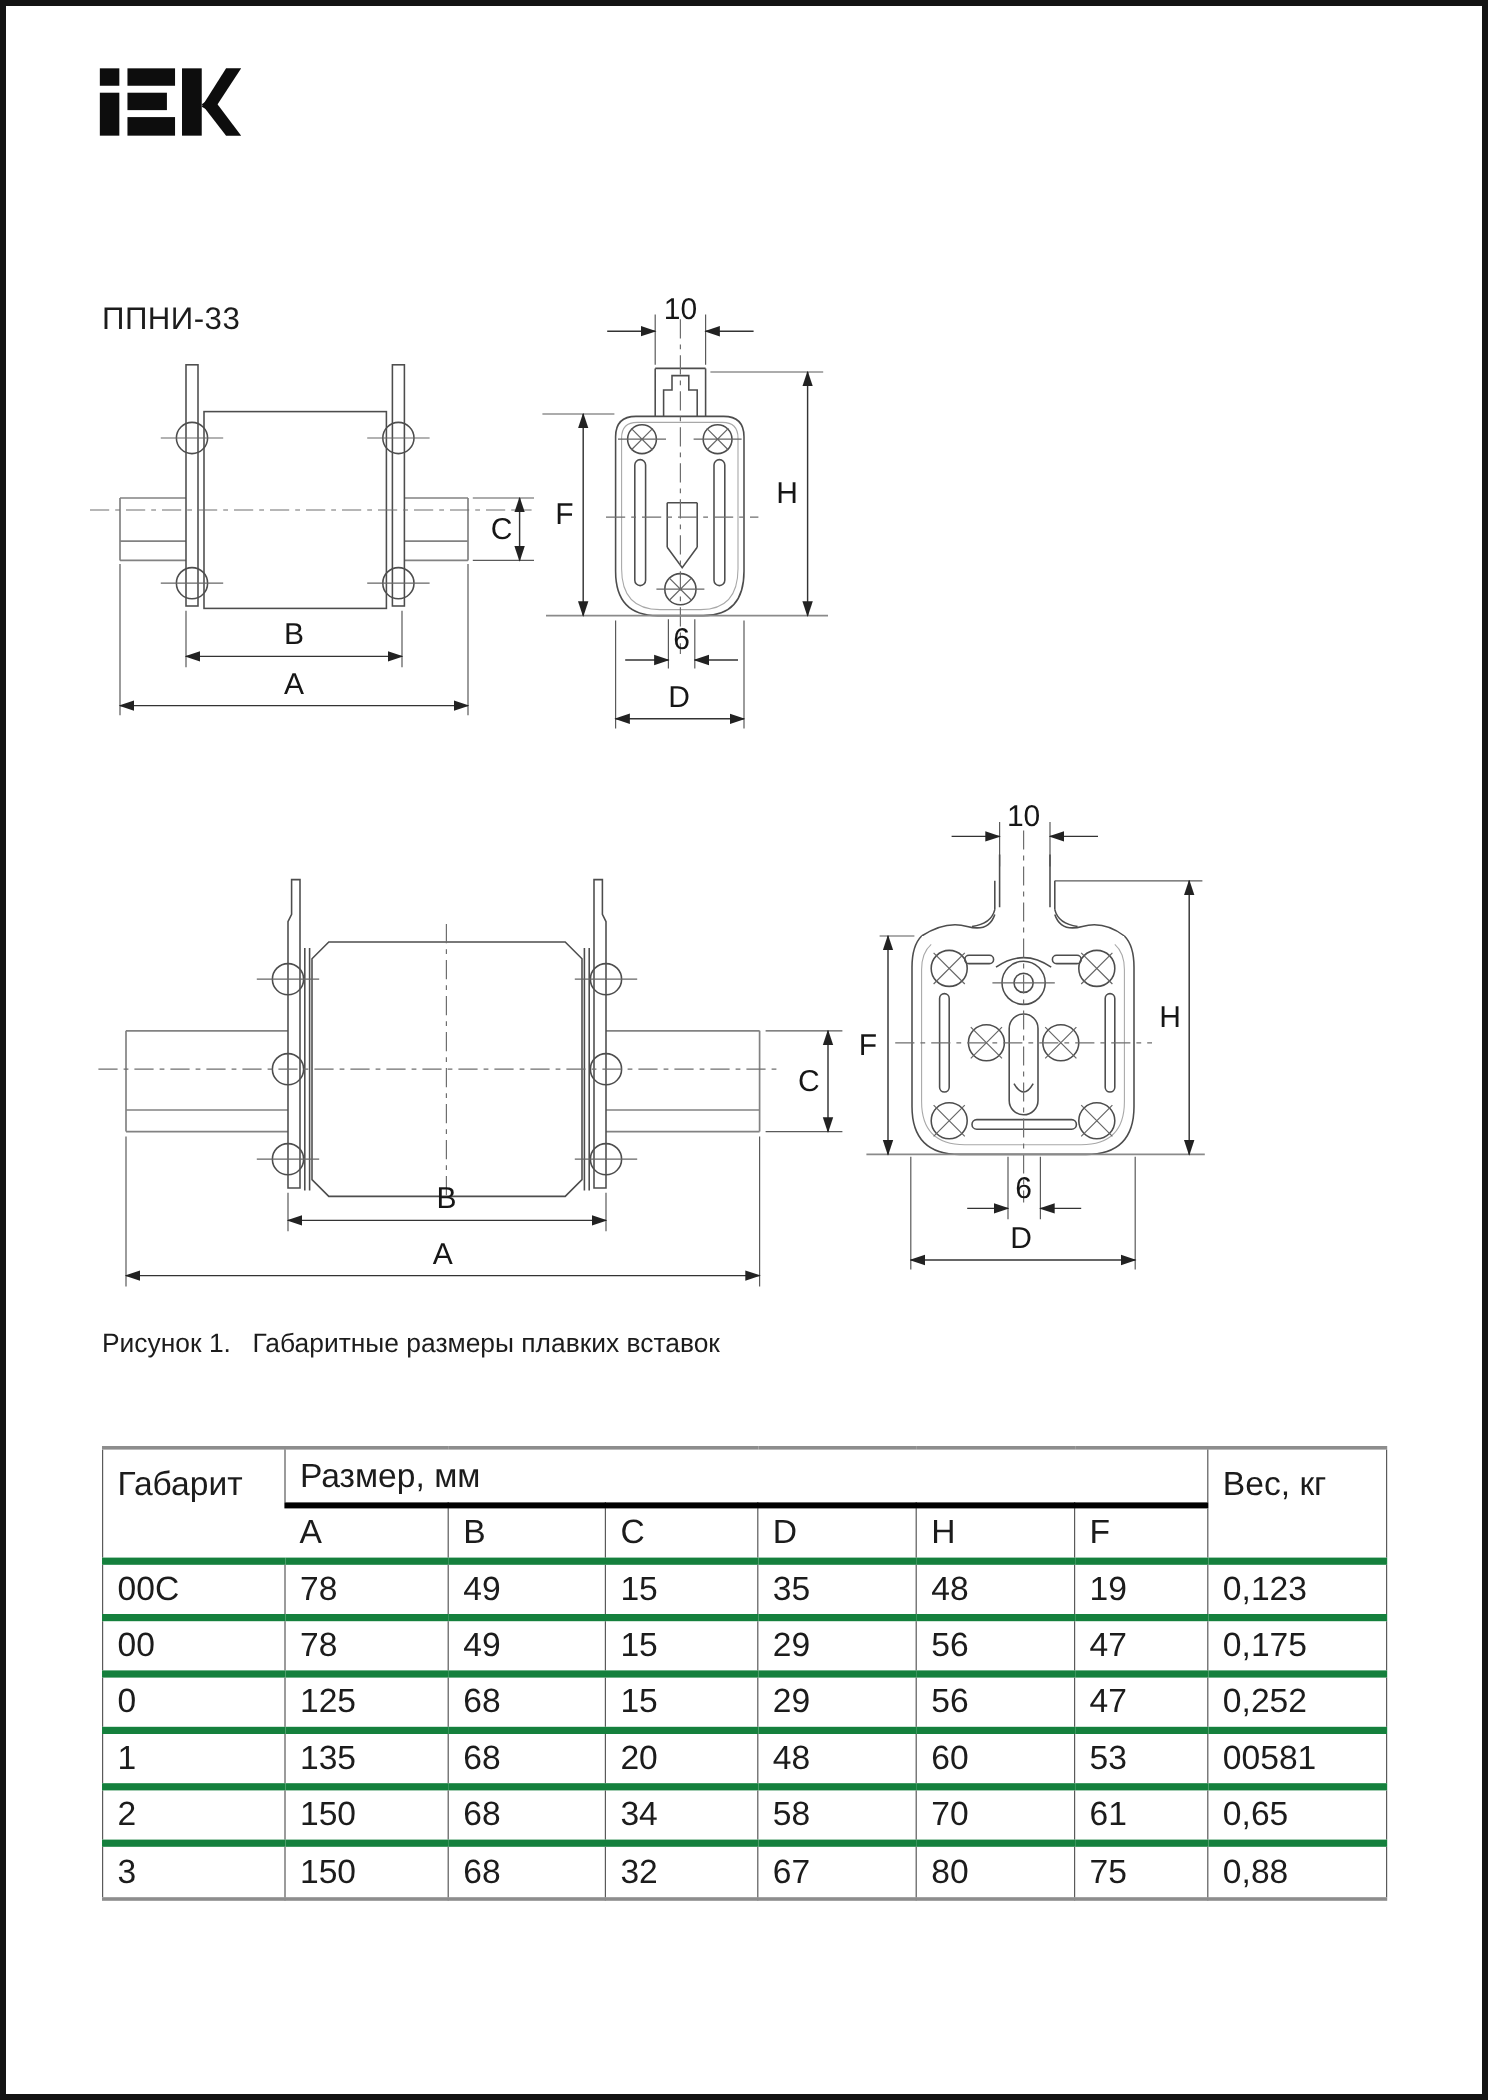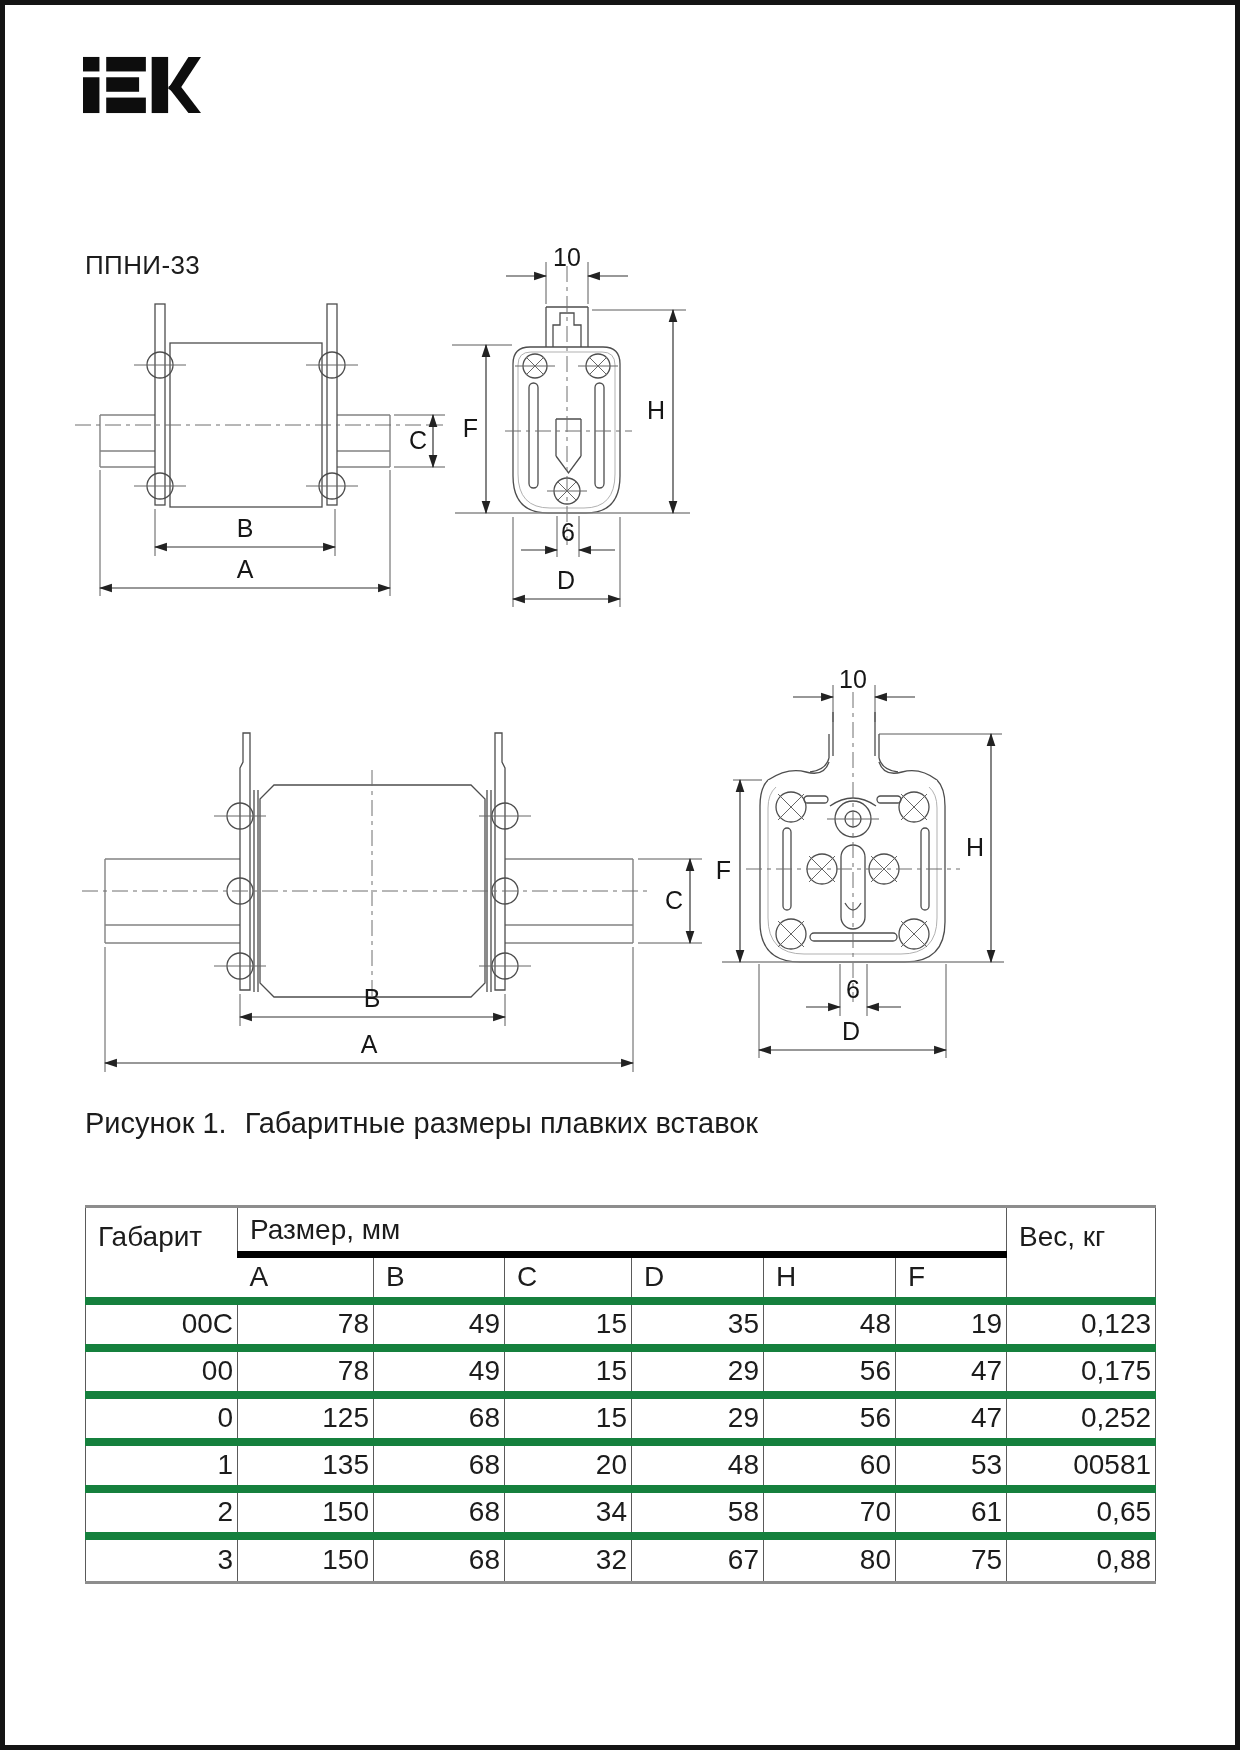--- a/index.html
+++ b/index.html
@@ -5,21 +5,21 @@
   html,body{margin:0;padding:0;background:#ffffff;}
   .page{
     position:relative;width:1240px;height:1750px;background:#ffffff;
     font-family:"Liberation Sans","DejaVu Sans",sans-serif;color:#1a1a1a;overflow:hidden;
   }
   .page-border{position:absolute;inset:0;border:5px solid #141414;pointer-events:none;z-index:50;}
   .logo{position:absolute;left:83px;top:56px;width:118px;height:58px;}
   .fig-label{position:absolute;font-size:26px;font-weight:400;color:#1c1c1c;letter-spacing:.4px;white-space:nowrap;}
   #label33{left:85px;top:250px;}
   #label35{left:85px;top:658px;}
-  .caption{position:absolute;left:85px;top:1107px;font-size:29px;color:#1c1c1c;white-space:nowrap;}
+  .caption{position:absolute;left:85px;top:1107px;font-size:22px;color:#1c1c1c;white-space:nowrap;}
   .caption .prefix{margin-right:18px;}
   .drawing-layer{position:absolute;left:0;top:0;width:1240px;height:1750px;}
   .drawing-layer text{font-family:"Liberation Sans","DejaVu Sans",sans-serif;font-size:25px;fill:#161616;}
   
   .part{stroke:#4d4d4d;stroke-width:1.3;fill:none;}
   .partw{stroke:#4d4d4d;stroke-width:1.3;fill:#ffffff;}
   .bus{stroke:#828282;stroke-width:1.4;fill:none;}
   .thin{stroke:#a8a8a8;stroke-width:.9;fill:none;}
   .dim{stroke:#333333;stroke-width:1.2;fill:none;}
   .ext{stroke:#5a5a5a;stroke-width:1;fill:none;}
@@ -35,22 +35,22 @@
   }
   .dims-table th,.dims-table td{
     font-weight:400;text-align:left;padding:0 4px 0 12px;border-left:1px solid #5a5a5a;
     overflow:hidden;white-space:nowrap;
   }
   .dims-table th:first-child,.dims-table td:first-child{border-left:none;}
   .dims-table thead tr.r1{height:48px;}
   .dims-table thead tr.r2{height:46px;}
   .dims-table tbody tr{height:47px;}
   .dims-table th.span2{vertical-align:top;padding-top:13px;}
-  .dims-table th.razmer{border-bottom:7px solid #000000;}
-  .dims-table tbody td{border-top:8px solid #15803d;vertical-align:middle;text-align:right;}
+  .dims-table th.razmer{border-bottom:5px solid #000000;}
+  .dims-table tbody td{border-top:6px solid #15803d;vertical-align:middle;}
 </style>
 </head>
 <body>
 
 <div class="page">
   <div class="page-border"></div>
 
   <svg class="logo" viewBox="0 0 122 58" role="img">
     <g fill="#0d0d0d">
       <rect x="0" y="0" width="17" height="15"></rect>

